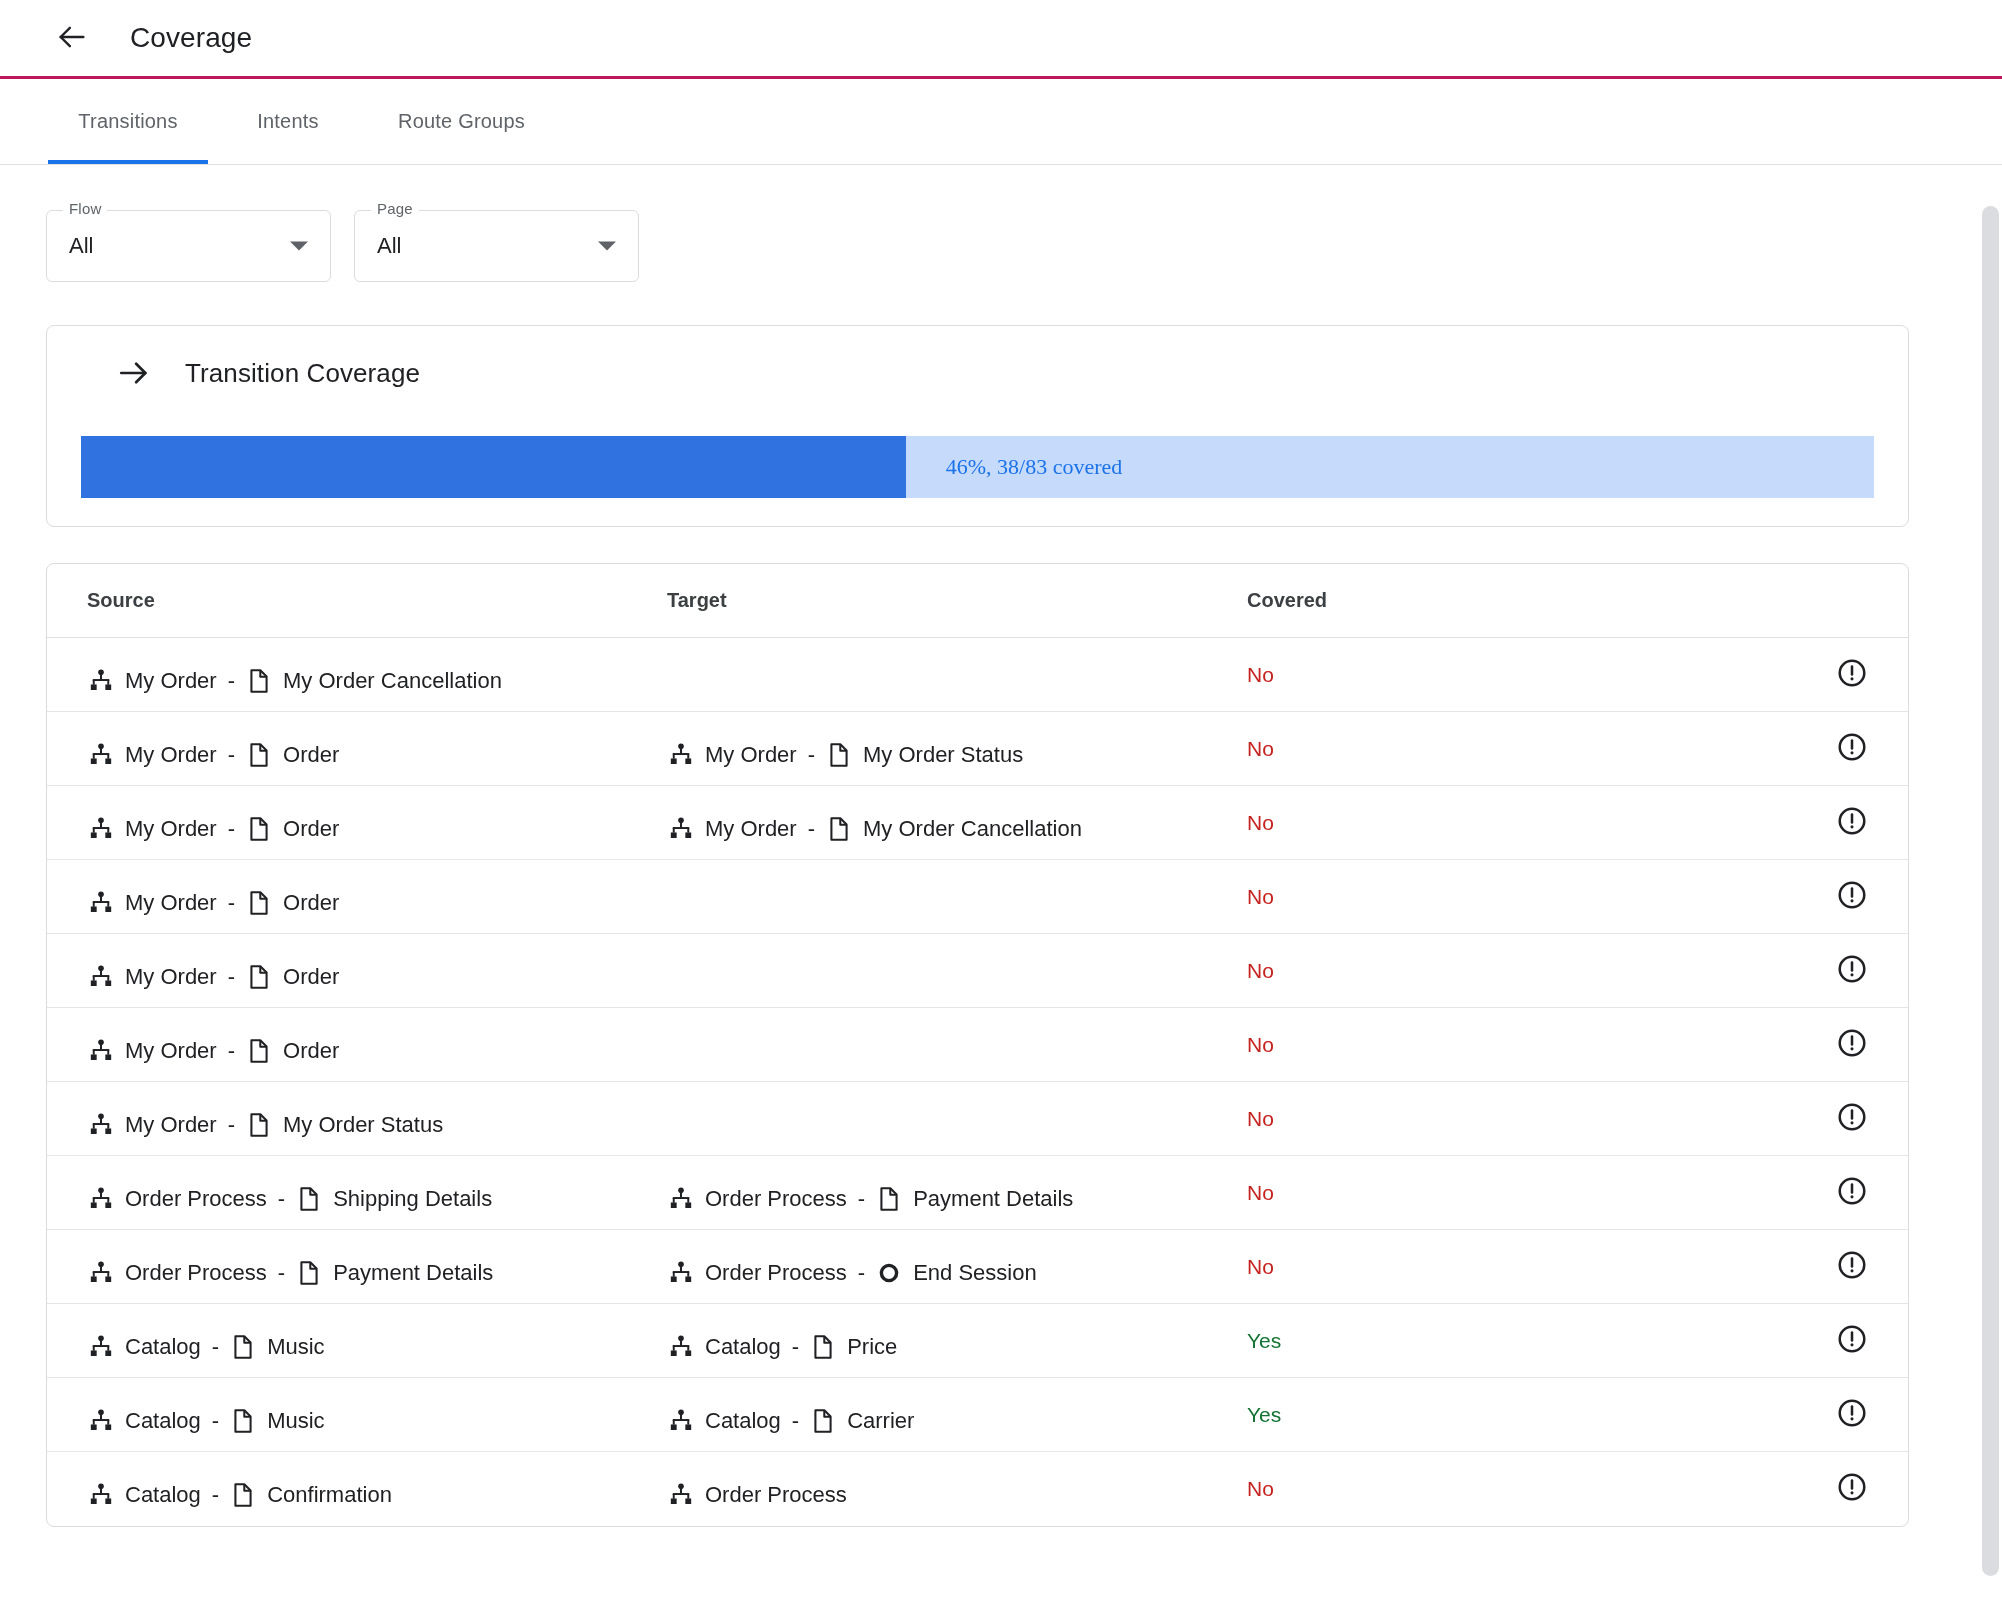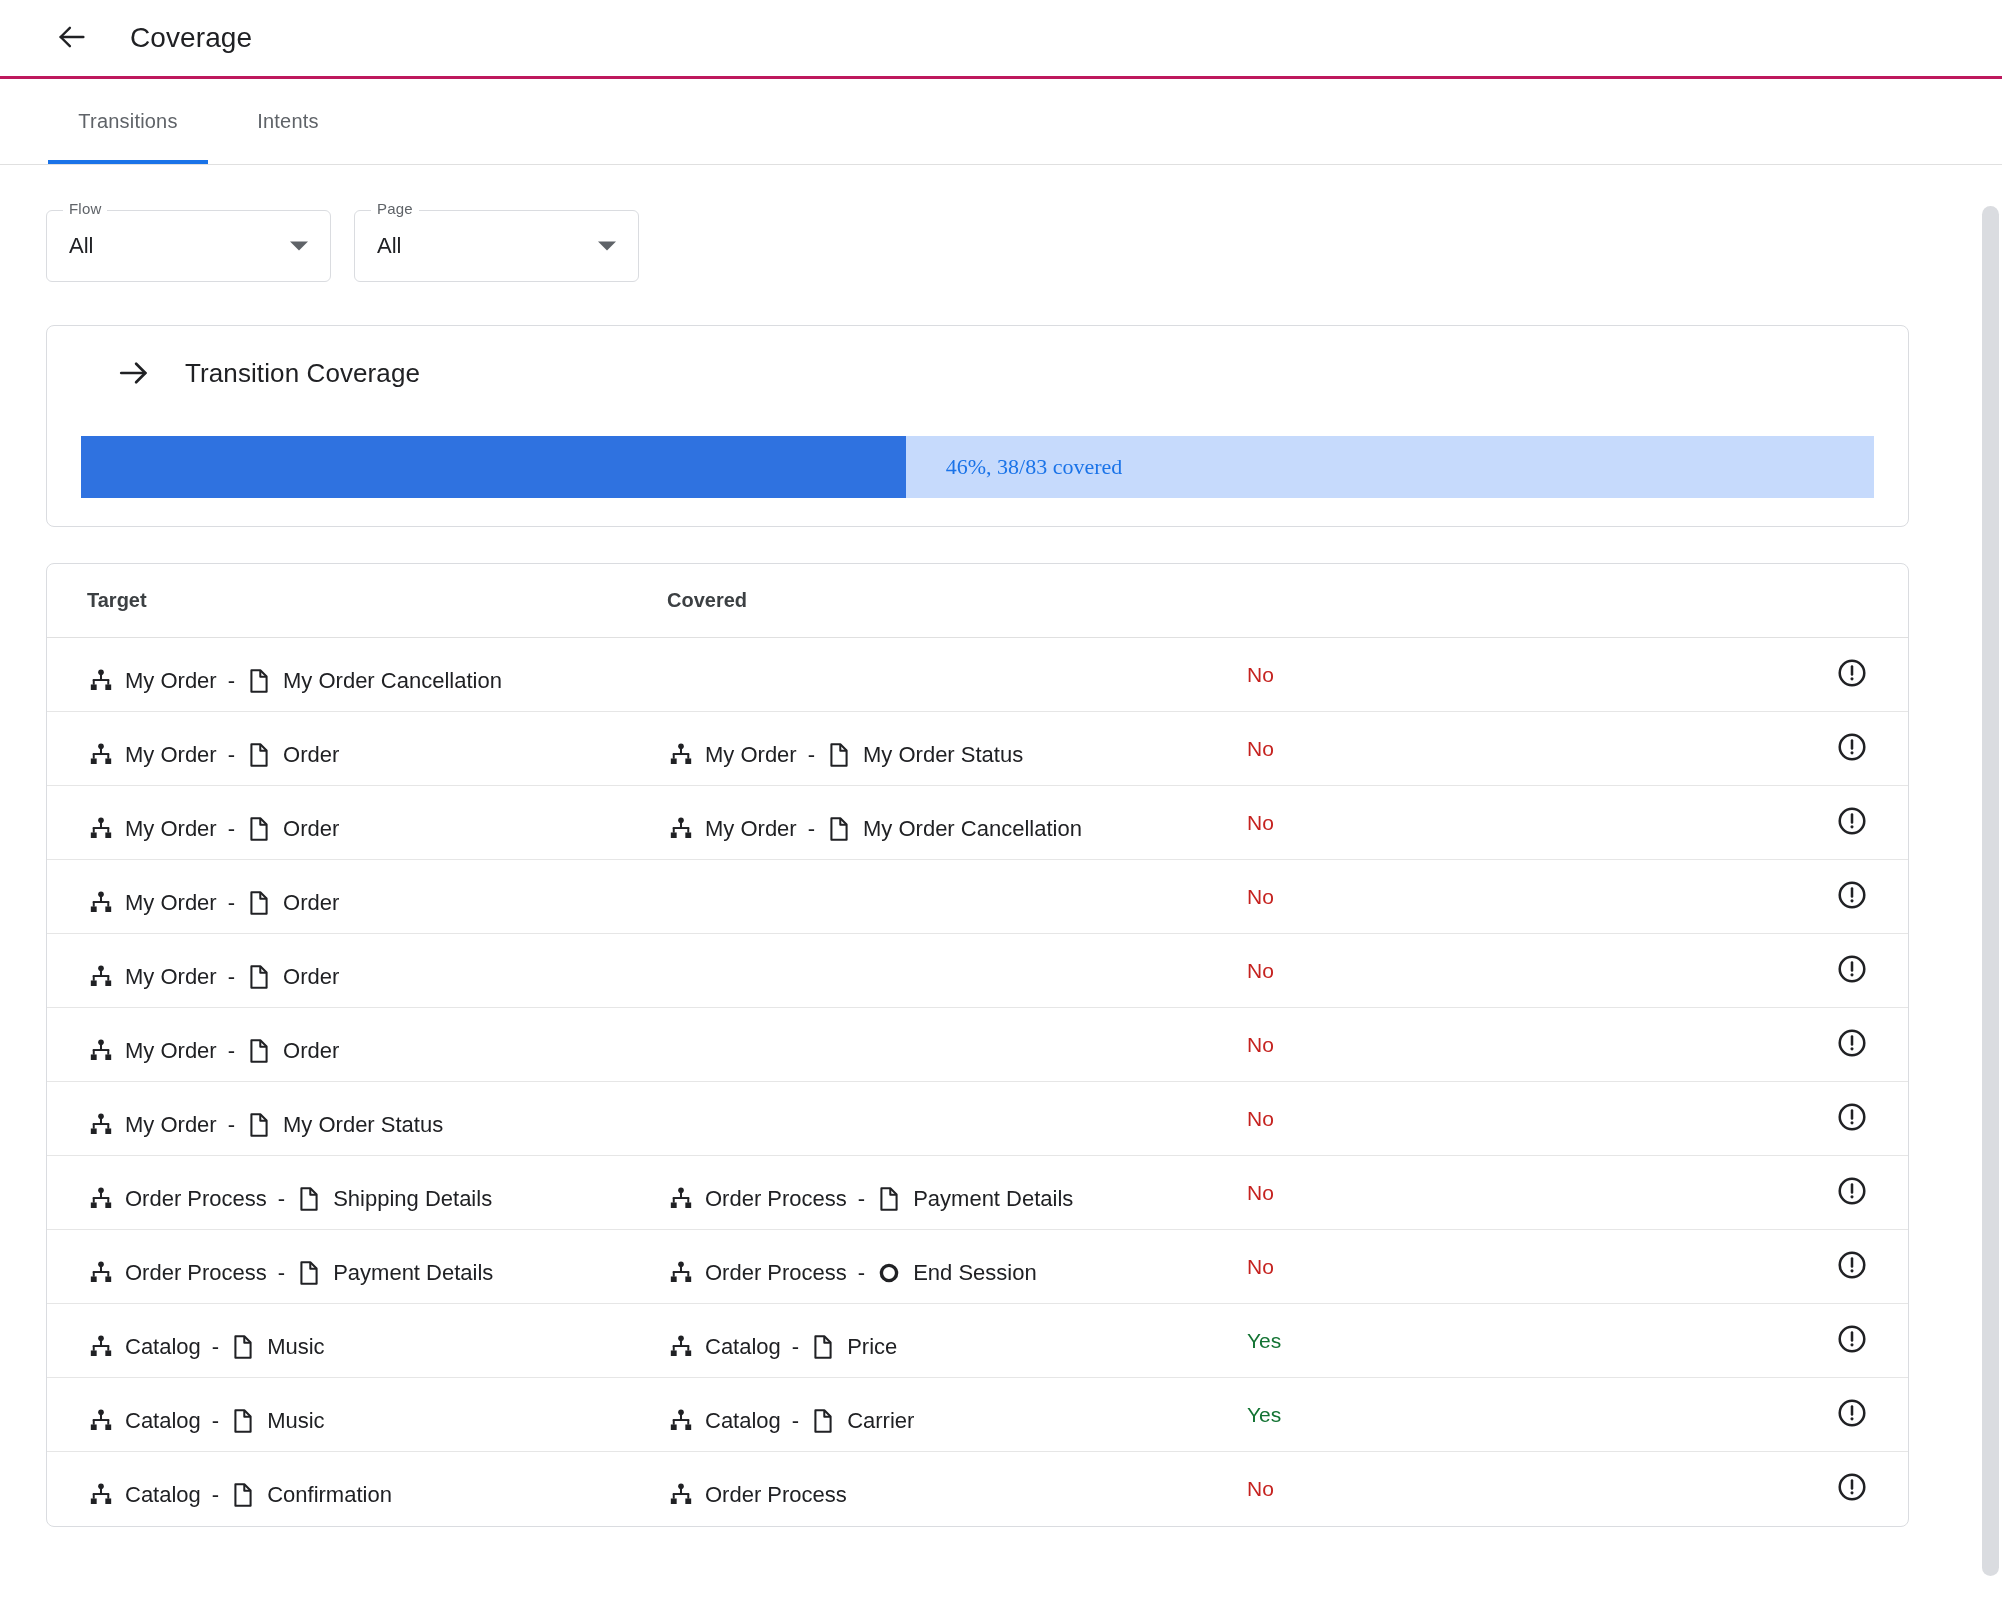--- a/index.html
+++ b/index.html
@@ -242,20 +242,23 @@
   </button>
   <div class="page-title">Coverage</div>
 </div>
 
 <div class="tabs">
   <div class="tab active">
     <span>Transitions</span>
   </div>
   <div class="tab">
     <span>Intents</span>
+  </div>
+  <div class="tab">
+    <span>Route Groups</span>
   </div>
 </div>
 
 <div class="content">
 
   <div class="filters">
     <div class="field">
       <span class="field-label">Flow</span>
       <span class="field-value">All</span>
       <span class="field-arrow"></span>
@@ -278,20 +281,21 @@
       <span class="card-title">Transition Coverage</span>
     </div>
     <div class="progress-wrap" style="background: rgb(198, 218, 252);">
       <div class="progress-fill" id="progress-fill" style="width: 46%; background: rgb(47, 114, 224);"></div>
       <span class="progress-text" id="progress-text-el" style="color: rgb(26, 115, 232); margin-left: calc(46% + 40px);">46%, 38/83 covered</span>
     </div>
   </div>
 
   <div class="table-card">
     <div class="thead">
+      <div class="th col-source">Source</div>
       <div class="th col-target">Target</div>
       <div class="th col-covered">Covered</div>
       <div class="th col-icon"></div>
     </div>
     <div id="tbody">
         <div class="trow">
           <div class="cell col-source">
             <span class="ic flow">
               <svg width="26" height="26" viewBox="0 0 24 24" fill="currentColor">
                 <circle cx="12" cy="4" r="2.6"></circle>

